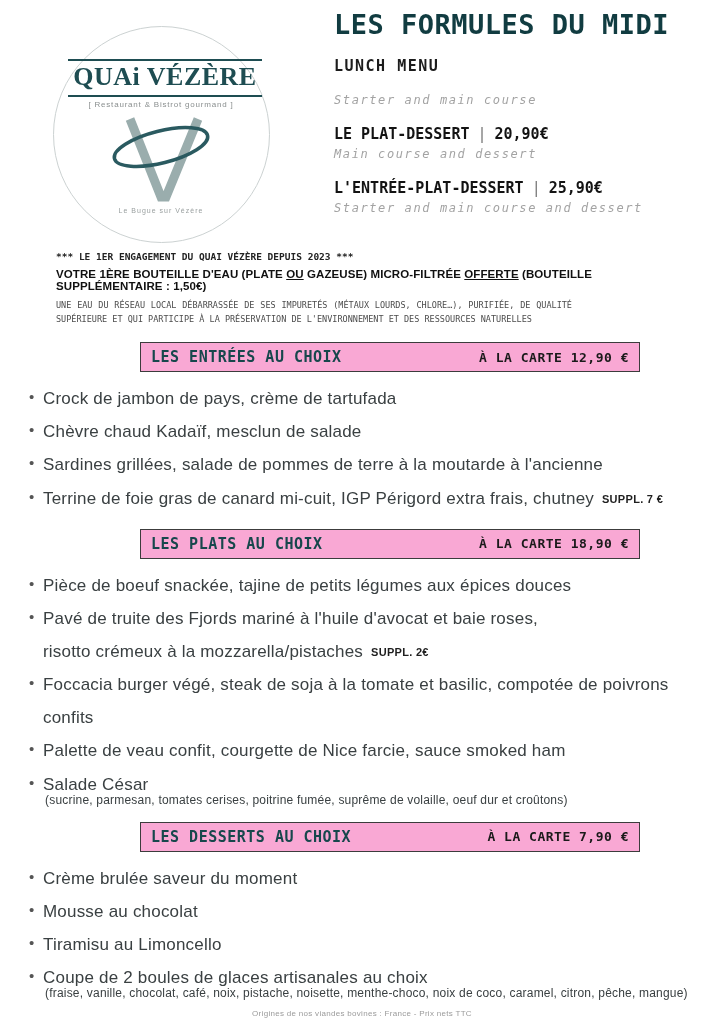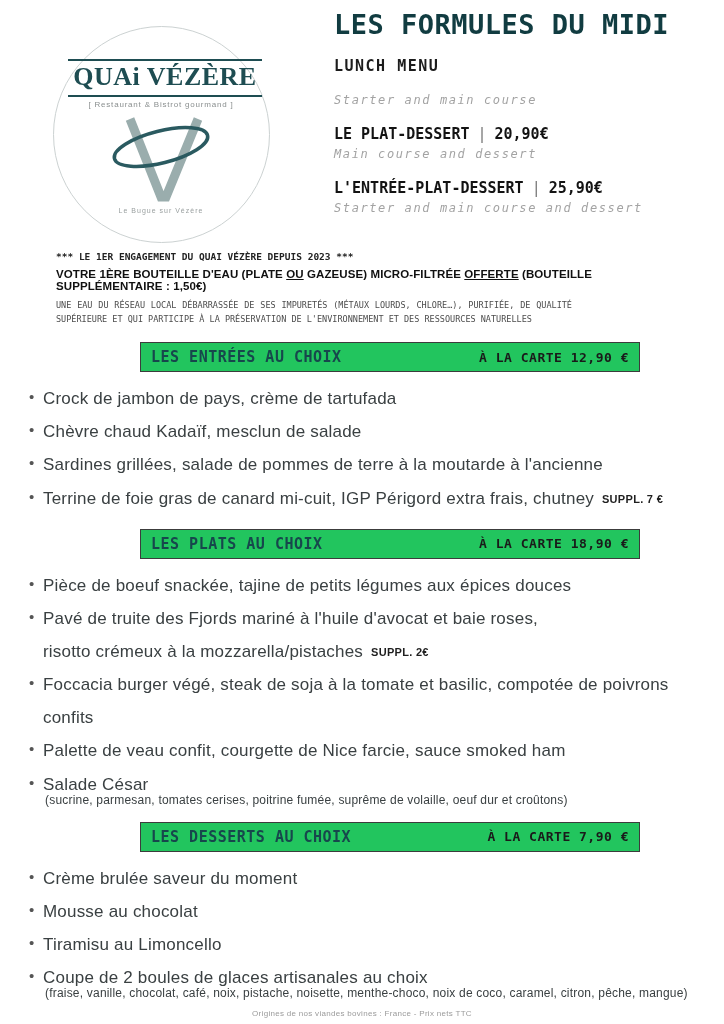--- a/index.html
+++ b/index.html
@@ -25,21 +25,21 @@
   .formula-desc{font-size:12px;color:#a3a3a3;letter-spacing:1.6px;margin-top:4px;font-style:italic;}
 
   
   .engagement{margin:8px 30px 0 56px;}
   .eng-line1{font-family:"DejaVu Sans Mono",monospace;font-size:9.5px;font-weight:bold;color:#222;}
   .eng-line2{font-size:11.5px;font-weight:bold;color:#101010;margin-top:6px;letter-spacing:0.1px;}
   .eng-line2 .u{text-decoration:underline;}
   .eng-detail{font-family:"DejaVu Sans Mono",monospace;font-size:8.5px;color:#4c4c4c;width:516px;text-align:justify;line-height:1.6;margin-top:7px;}
 
   
-  .section-header{display:flex;align-items:center;justify-content:space-between;border:1.6px solid #3c3c3c;height:30px;margin:16px 84px 10px 140px;padding:0 10px;box-sizing:border-box;background:#22c55e;}
+  .section-header{display:flex;align-items:center;justify-content:space-between;border:1.6px solid #3c3c3c;height:30px;margin:16px 84px 10px 140px;padding:0 10px;box-sizing:border-box;background:#f9a8d4;}
   .section-header.later{margin-top:14px;}
   .section-title{font-family:"DejaVu Sans Mono",monospace;font-size:15px;font-weight:bold;color:#17474c;letter-spacing:0.5px;white-space:nowrap;}
   .section-carte{font-family:"DejaVu Sans Mono",monospace;font-size:13px;font-weight:bold;color:#1a1a1a;letter-spacing:0.5px;white-space:nowrap;}
 
   
   .menu-list{list-style:none;margin:0 28px;padding:0;}
   .menu-item{position:relative;padding-left:15px;font-size:17px;line-height:1.95;color:#3a4042;letter-spacing:0.2px;}
   .menu-item::before{content:"\2022";position:absolute;left:1px;top:0;color:#555;font-size:15px;}
   .suppl{font-size:11px;font-weight:bold;color:#1f1f1f;letter-spacing:0.3px;margin-left:8px;vertical-align:1px;}
   .item-note{font-size:12px;line-height:1.25;color:#3a4042;margin:-8px 0 8px 2px;letter-spacing:0.2px;}

